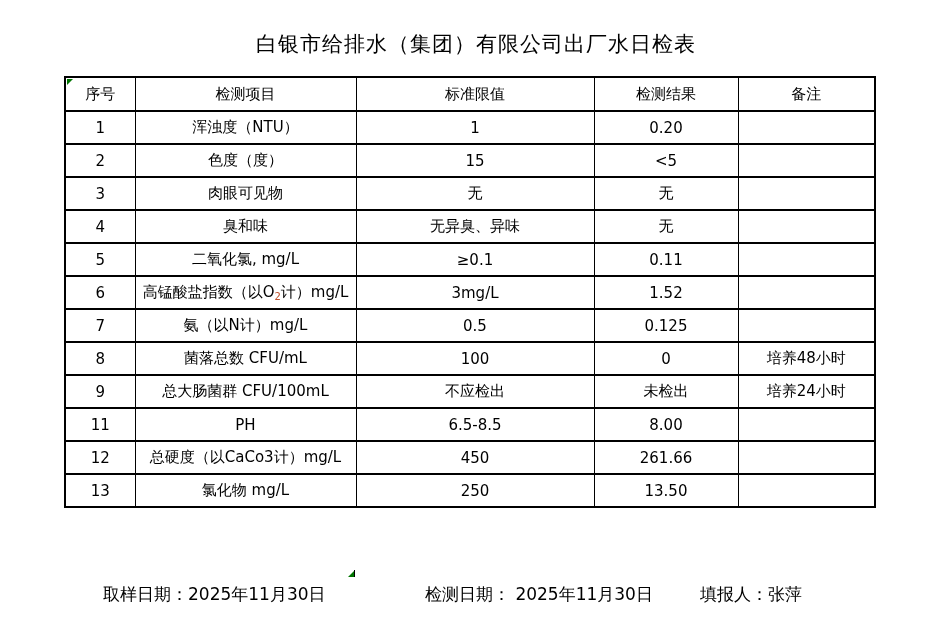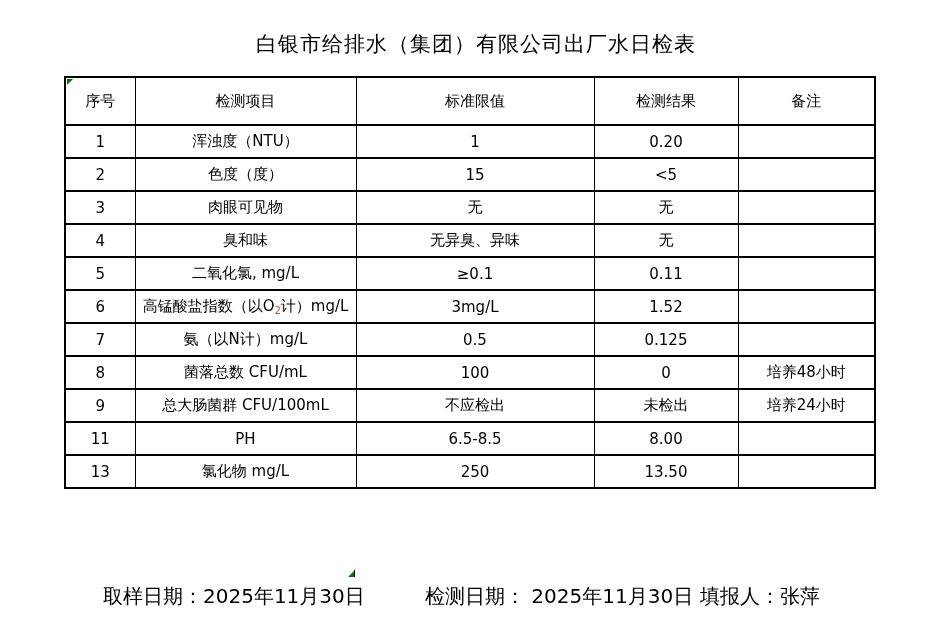--- a/index.html
+++ b/index.html
@@ -36,34 +36,34 @@
     border-left: 1px solid var(--border, #000);
     border-right: 1px solid var(--border, #000);
     text-align: center;
     vertical-align: middle;
     font-size: 15px;
     font-weight: normal;
     padding: 0;
     overflow: hidden;
     white-space: nowrap;
   }
-  table.inspection thead tr { height: 48px; }
+  table.inspection thead tr { height: 34px; }
   table.inspection tbody tr { height: 33px; }
   col.c-no     { width: 70px; }
   col.c-item   { width: 221px; }
   col.c-limit  { width: 238px; }
   col.c-result { width: 144px; }
   col.c-remark { width: 137px; }
   .sub2 {
     font-size: 10px;
     vertical-align: -3px;
     color: var(--subscript, #c0522d);
   }
   .footer-line { position: absolute; top: 583px; left: 0; width: 936px; height: 22px; }
-  .footer-item { position: absolute; font-size: 20px; white-space: nowrap; }
+  .footer-item { position: absolute; font-size: 17px; white-space: nowrap; }
   .f1 { left: 103px; }
   .f2 { left: 425px; text-align: right; }
   .f3 { left: 700px; font-family: Liberation Serif, serif; }
   .tri {
     position: absolute;
     width: 6px; height: 6px;
     background: var(--marker, #007500);
   }
   .tri-tl { left: 67px; top: 79px; clip-path: polygon(0 0, 100% 0, 0 100%); }
   .tri-bm { left: 348px; top: 571px; clip-path: polygon(100% 0, 100% 100%, 0 100%); }
@@ -156,20 +156,27 @@
         <td>培养24小时</td>
       </tr>
       <tr>
         <td>11</td>
         <td>PH</td>
         <td>6.5-8.5</td>
         <td>8.00</td>
         <td></td>
       </tr>
       <tr>
+        <td>12</td>
+        <td>总硬度（以CaCo3计）mg/L</td>
+        <td>450</td>
+        <td>261.66</td>
+        <td></td>
+      </tr>
+      <tr>
         <td>13</td>
         <td>氯化物 mg/L</td>
         <td>250</td>
         <td>13.50</td>
         <td></td>
       </tr>
     </tbody>
 </table>
 
 <div class="tri tri-tl"></div>

